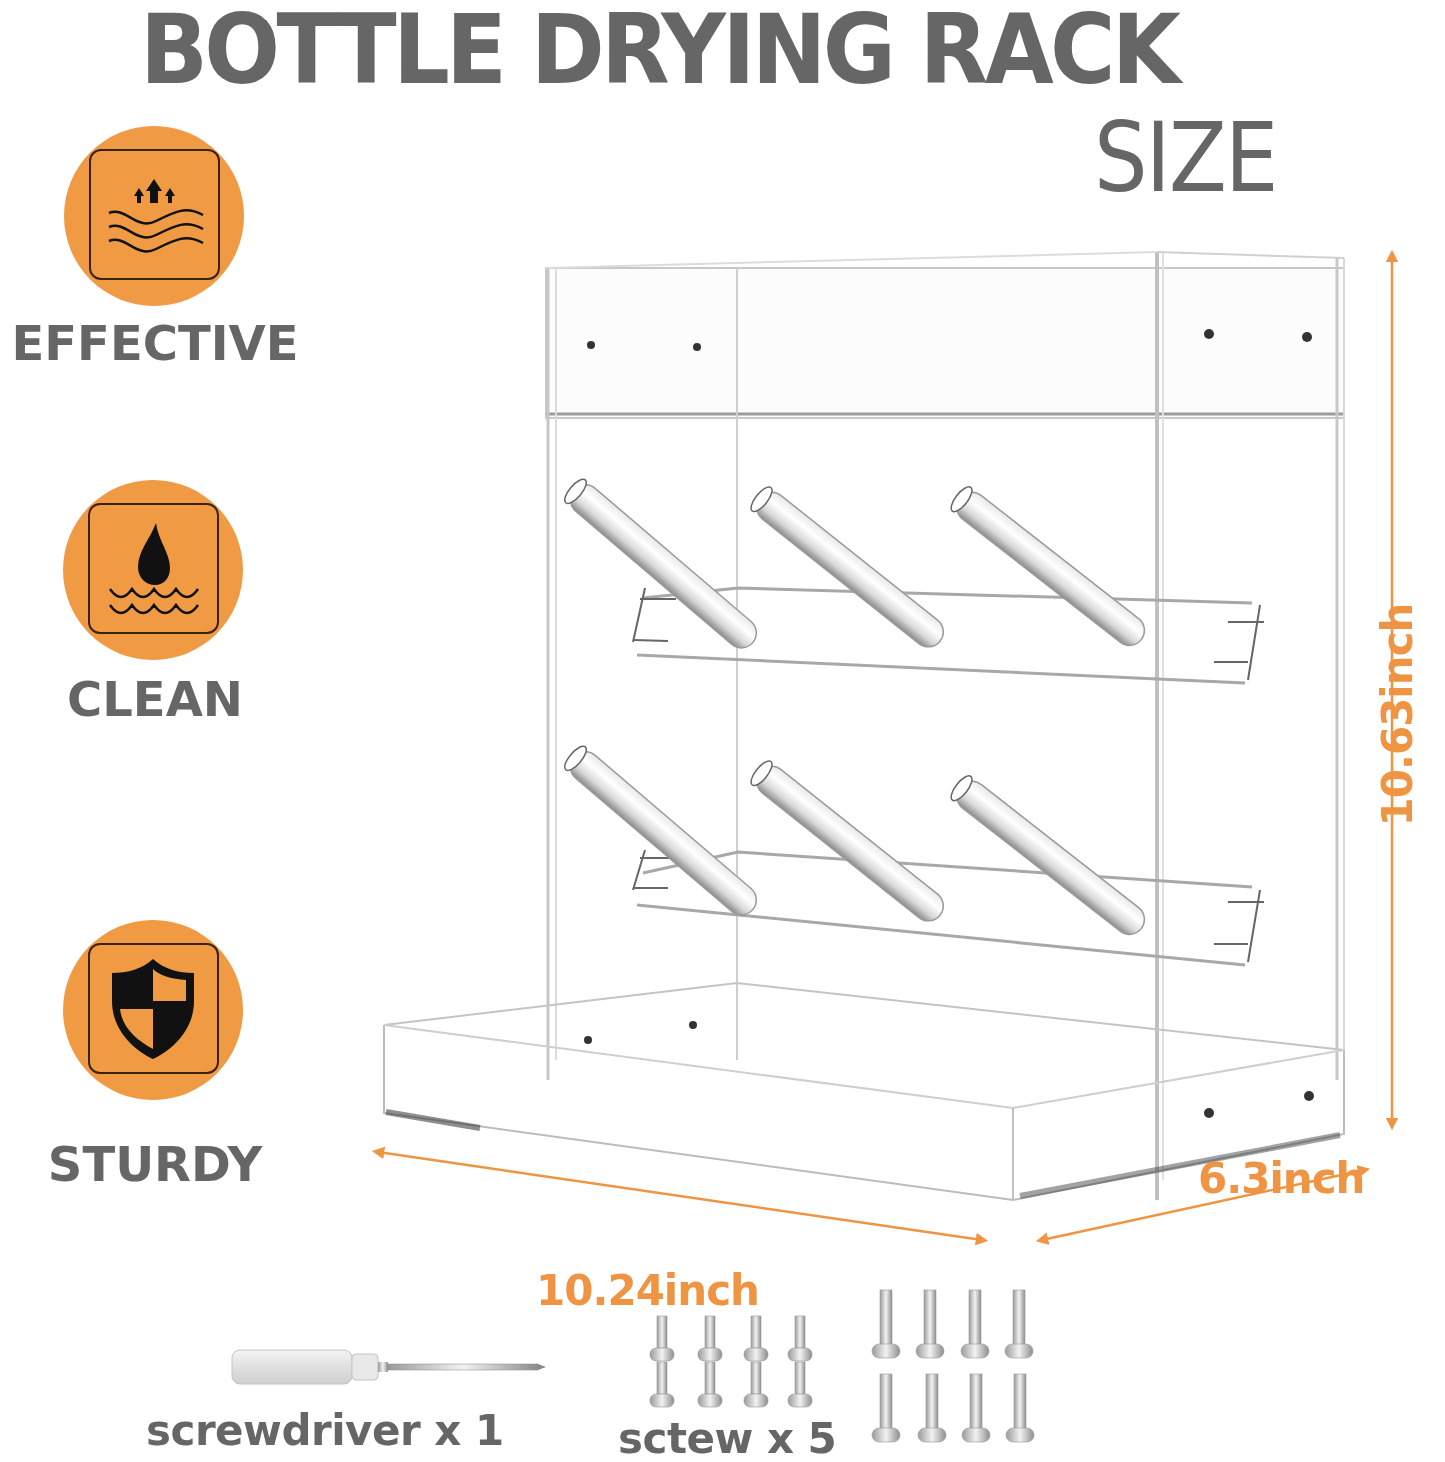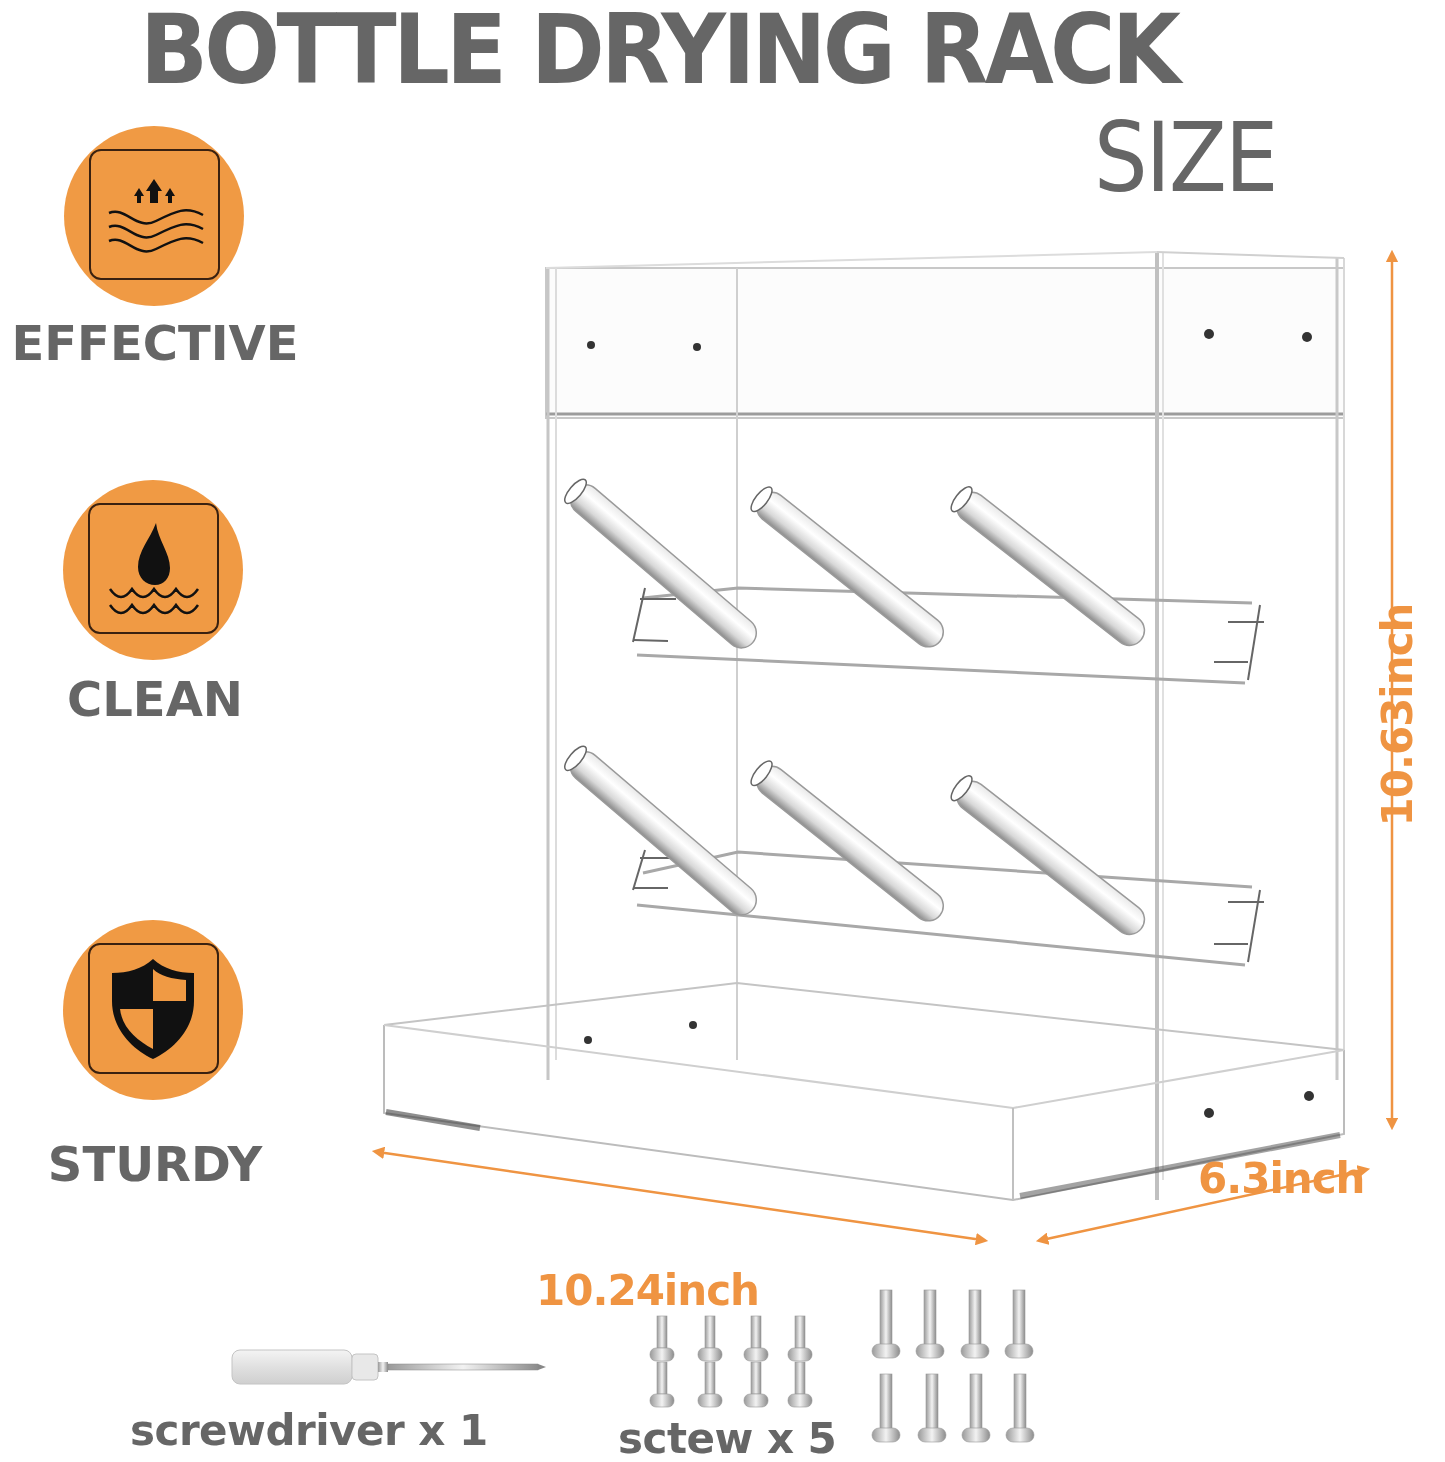--- a/index.html
+++ b/index.html
@@ -298,14 +298,14 @@
         <rect x="8" y="0" width="12" height="56" fill="url(#metal)" stroke="#999" stroke-width="0.6"></rect>
         <rect x="0" y="54" width="28" height="14" rx="7" fill="url(#metal)" stroke="#999" stroke-width="0.6"></rect>
       </g>
   </g>
 </svg>
 
 <div class="dim-label dim-v">10.63inch</div>
 <div class="dim-label" style="left:536px; top:1222px;margin-top:44px;">10.24inch</div>
 <div class="dim-label" style="left:1198px; top:1154px;text-align:right;">6.3inch</div>
 
-<div class="acc-label" style="left:130px; top:1406px;">screwdriver x 1</div>
+<div class="acc-label" style="left:146px; top:1406px;">screwdriver x 1</div>
 <div class="acc-label" style="left:618px; top:1414px;">sctew x 5</div>
 
 </body></html>

